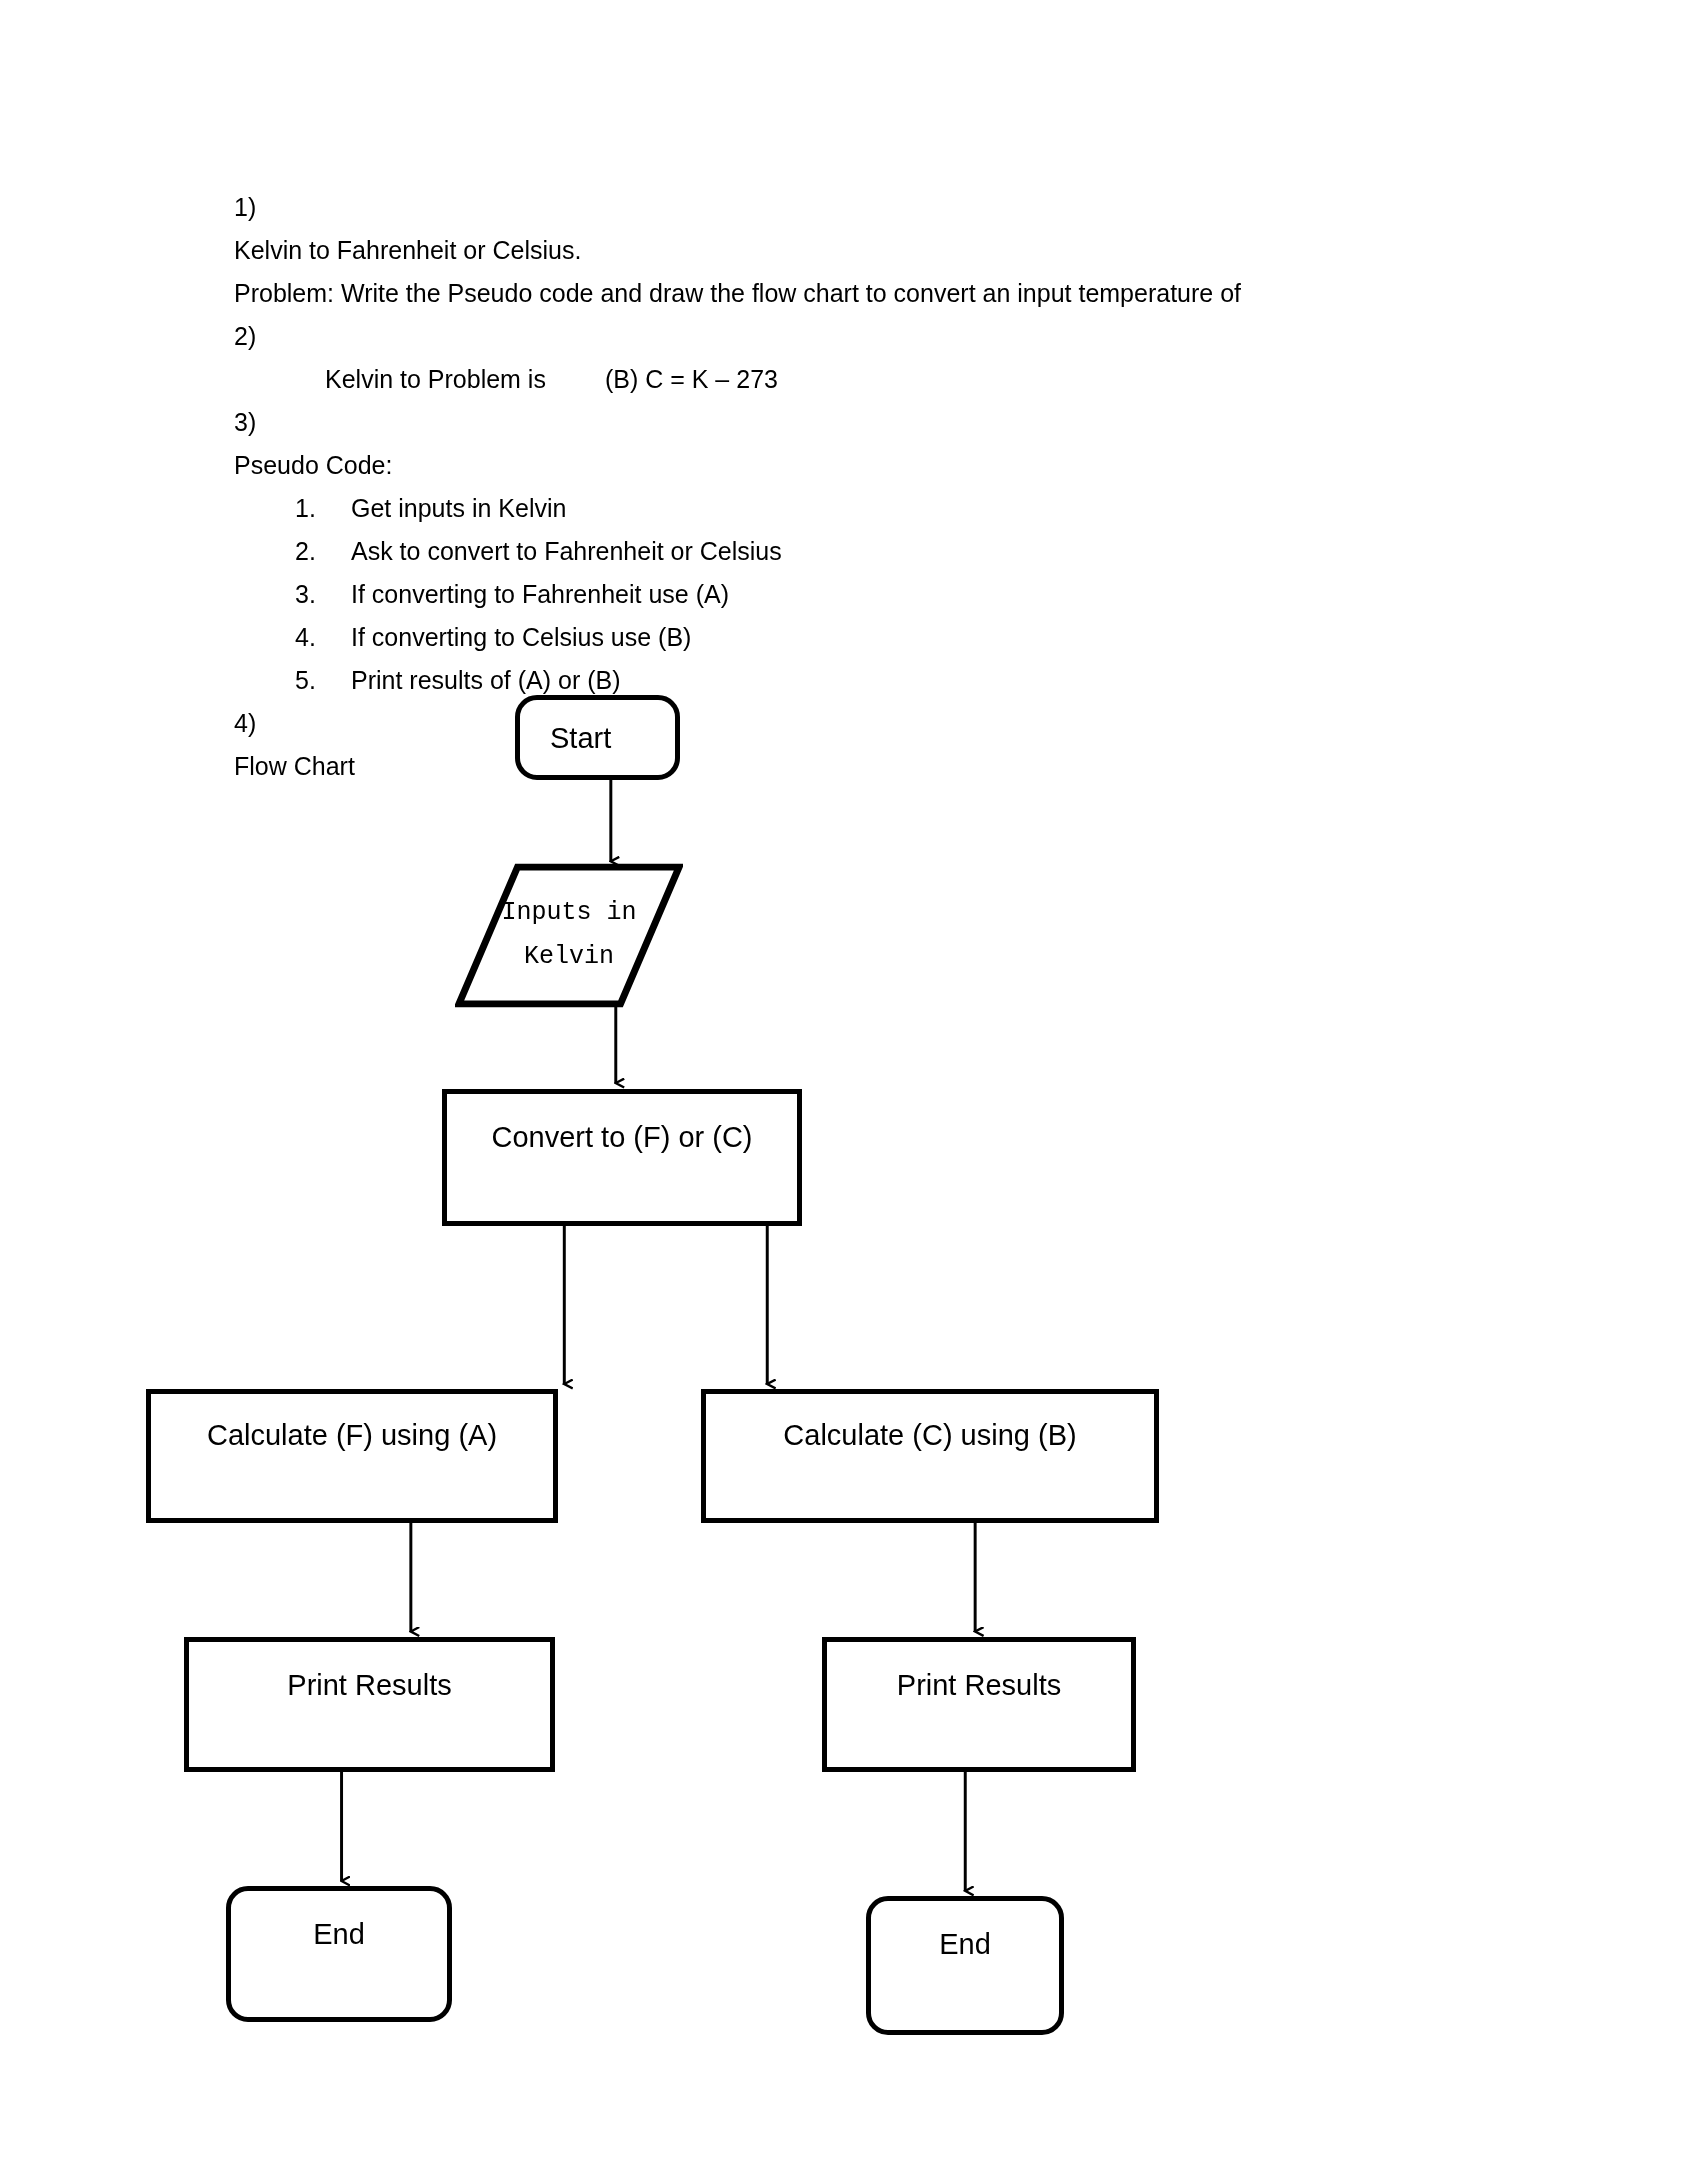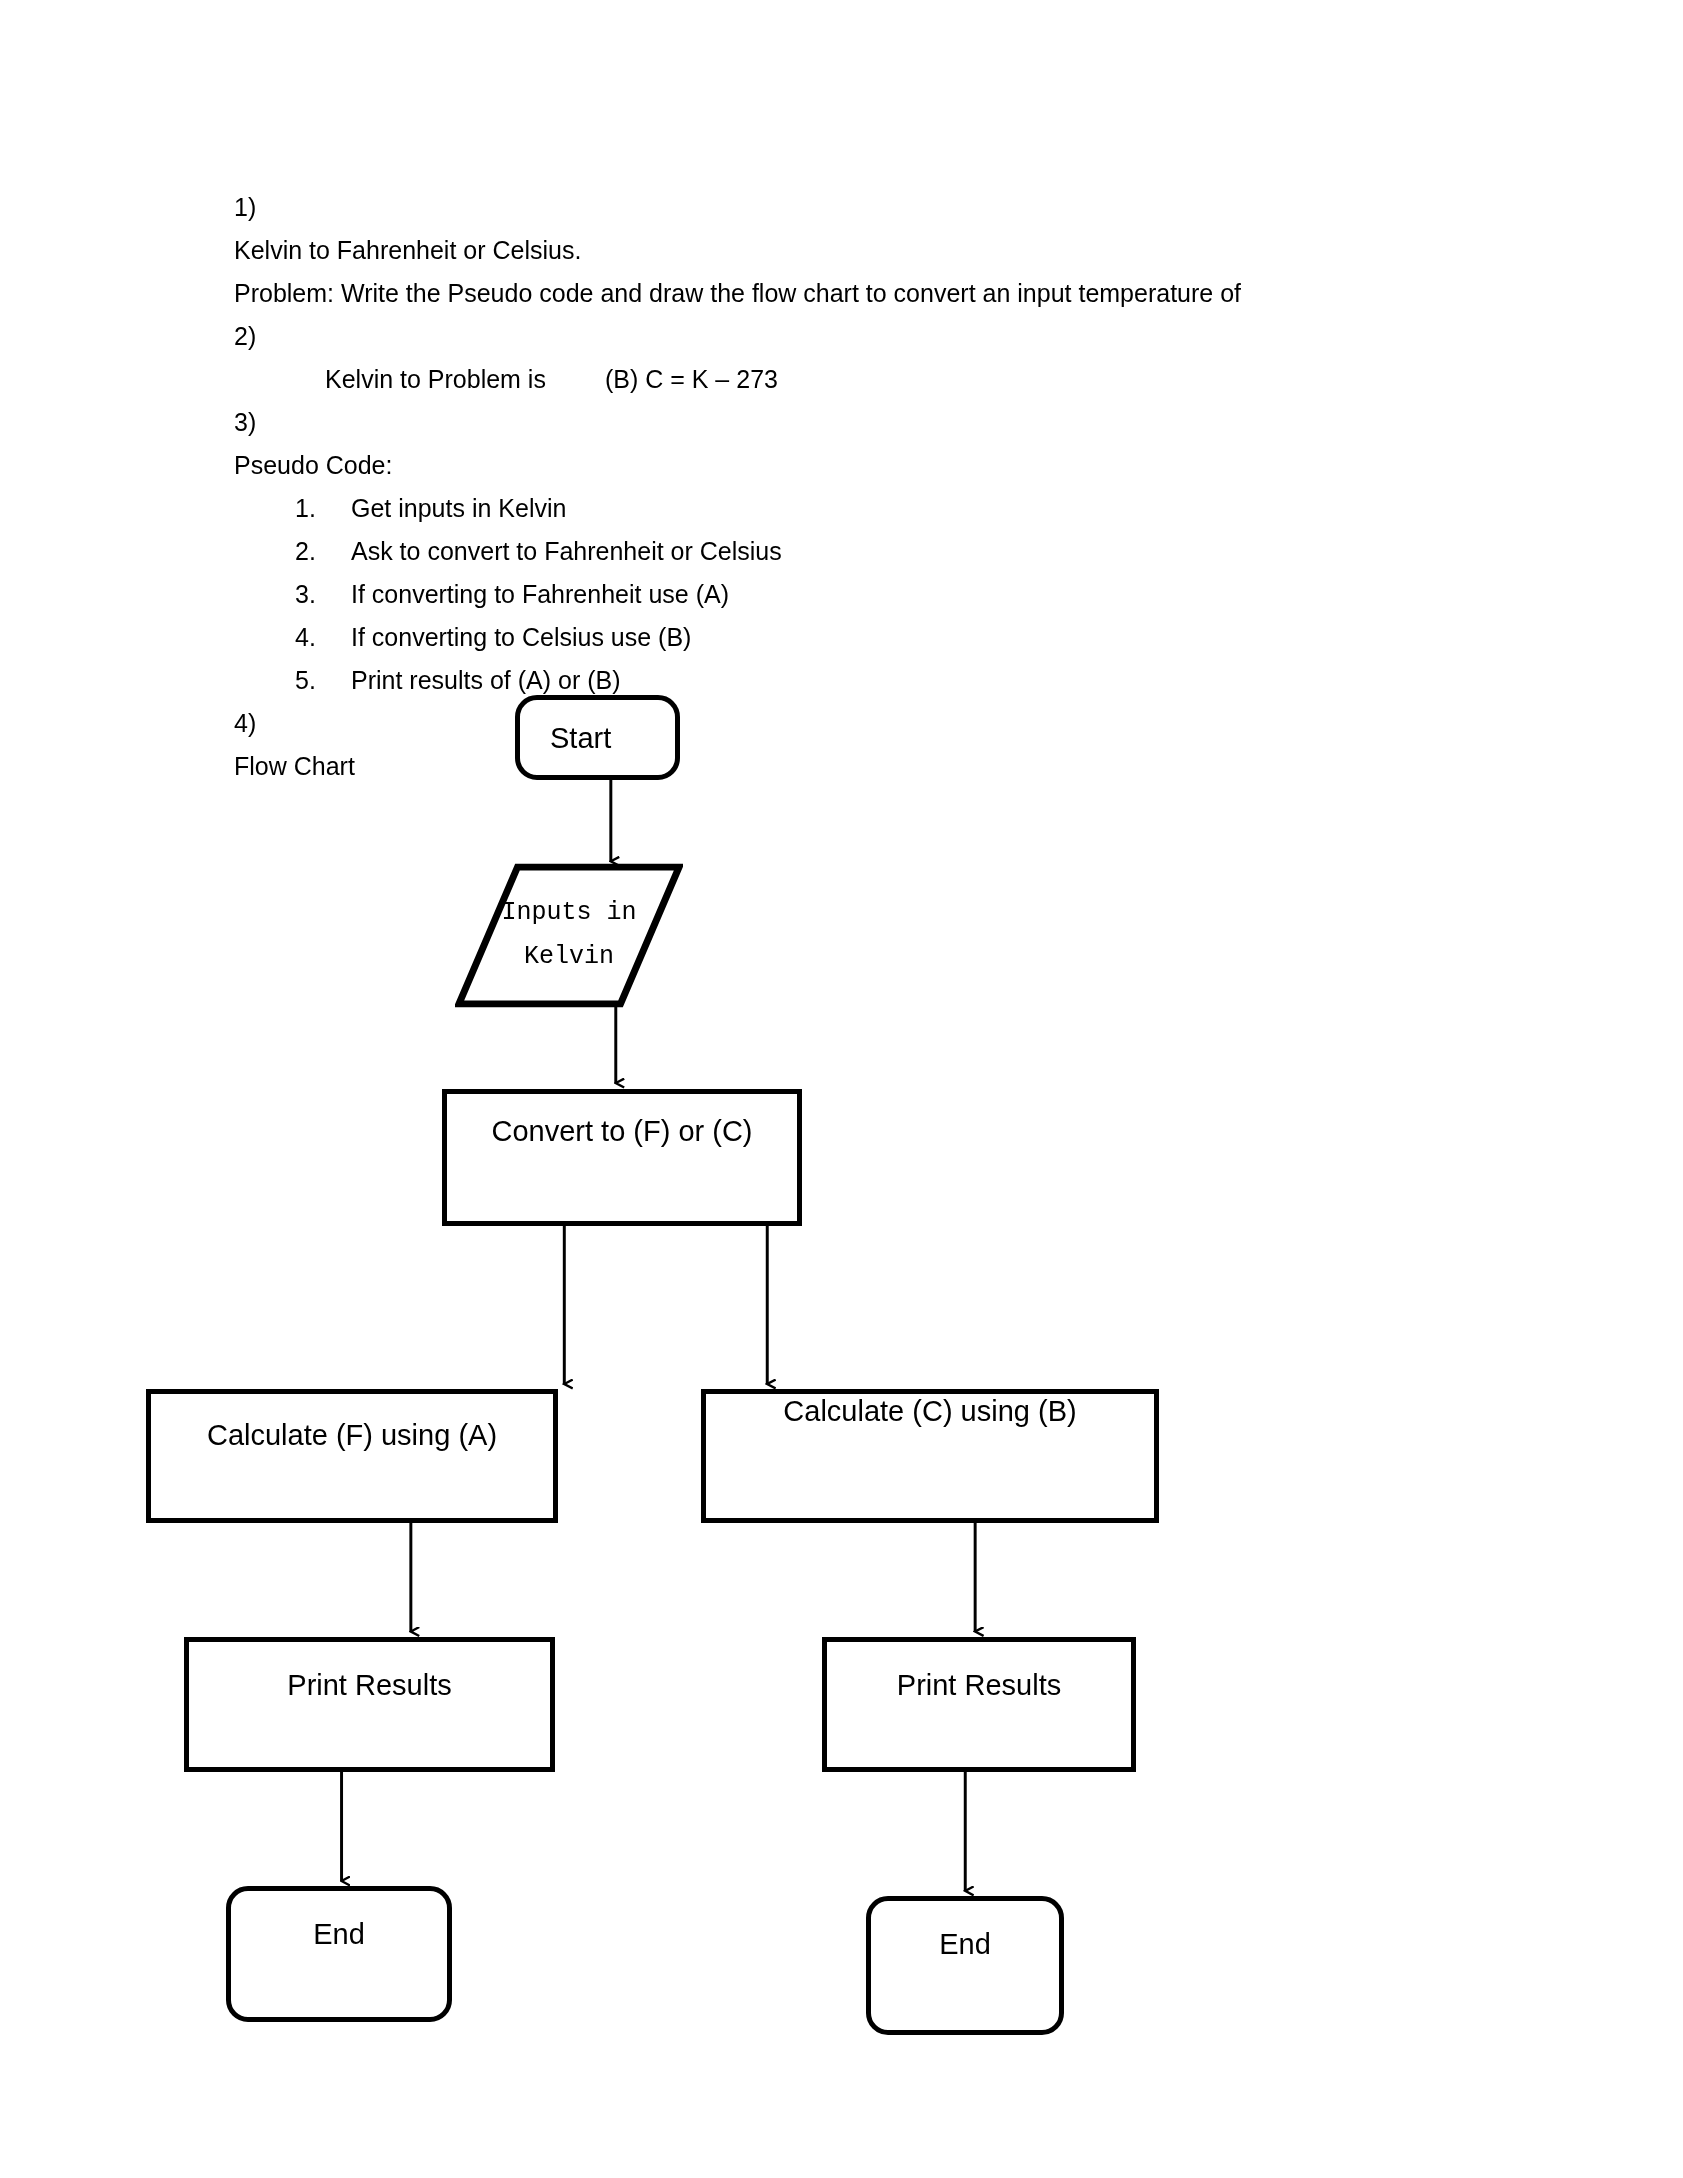--- a/index.html
+++ b/index.html
@@ -227,29 +227,29 @@
     </div>
 
     <div class="para-wrap" style="left:455px; top:863px; width:228px; height:145px;">
       <svg width="228" height="145" viewBox="0 0 230 146">
         <polygon points="63,4 226,4 167,142 4,142" fill="#ffffff" stroke="#000000" stroke-width="7" stroke-linejoin="miter"></polygon>
       </svg>
       <div class="para-text" style="top:28px;">Inputs in
 Kelvin</div>
     </div>
 
-    <div class="shape process lbl-top" style="left:442px; top:1089px; width:360px; height:137px; padding-top:20px;">
+    <div class="shape process lbl-top" style="left:442px; top:1089px; width:360px; height:137px; padding-top:26px;">
       <span class="lbl">Convert to (F) or (C)</span>
     </div>
 
     <div class="shape process lbl-top" style="left:146px; top:1389px; width:412px; height:134px; padding-top:24px;">
       <span class="lbl">Calculate (F) using (A)</span>
     </div>
 
-    <div class="shape process lbl-top" style="left:701px; top:1389px; width:458px; height:134px; ">
+    <div class="shape process lbl-top" style="left:701px; top:1389px; width:458px; height:134px; padding-top:24px;">
       <span class="lbl">Calculate (C) using (B)</span>
     </div>
 
     <div class="shape process lbl-top" style="left:184px; top:1637px; width:371px; height:135px; padding-top:26px;">
       <span class="lbl">Print Results</span>
     </div>
 
     <div class="shape process lbl-top" style="left:822px; top:1637px; width:314px; height:135px; padding-top:26px;">
       <span class="lbl">Print Results</span>
     </div>

